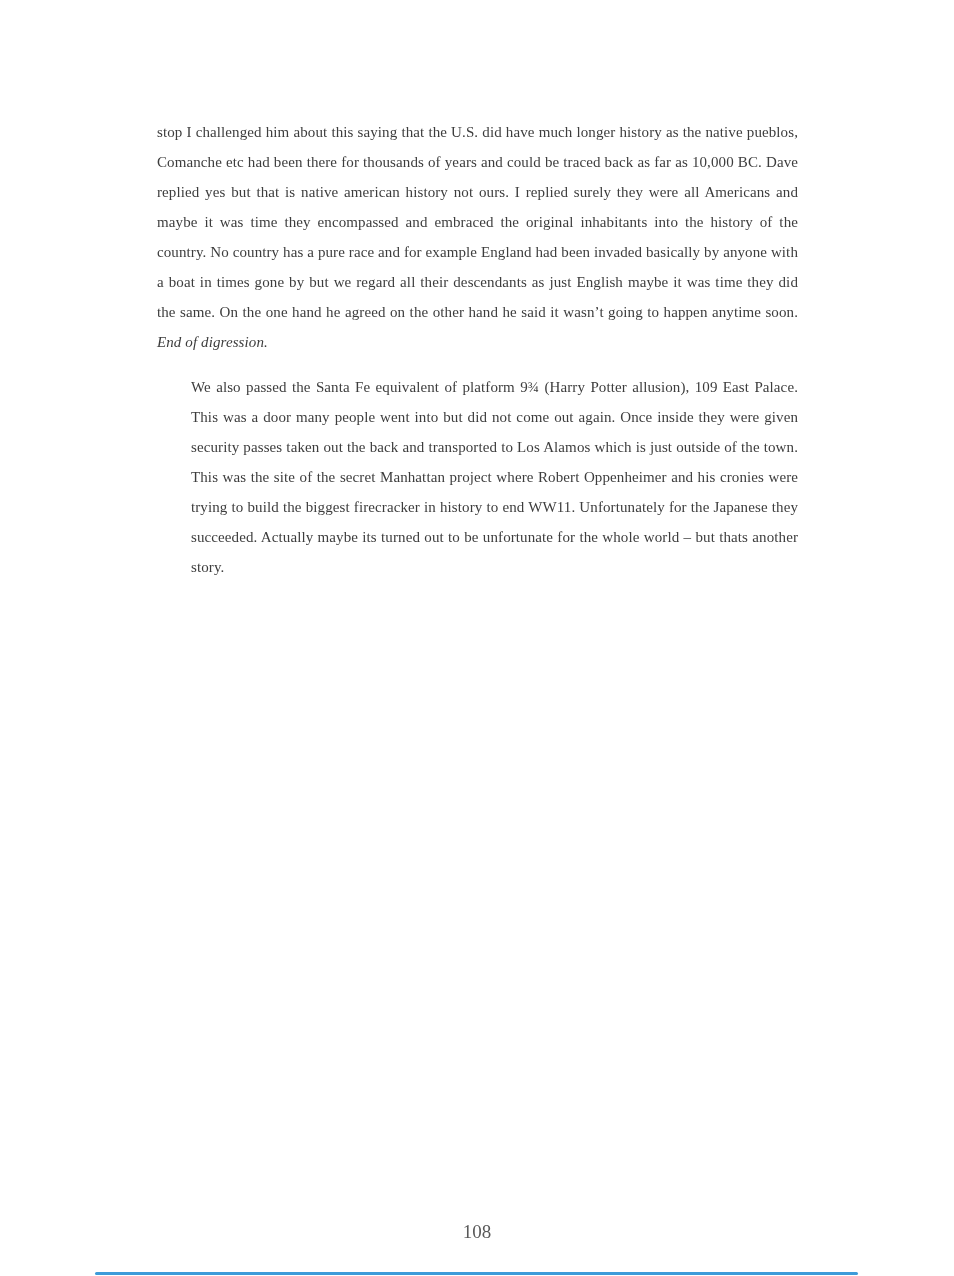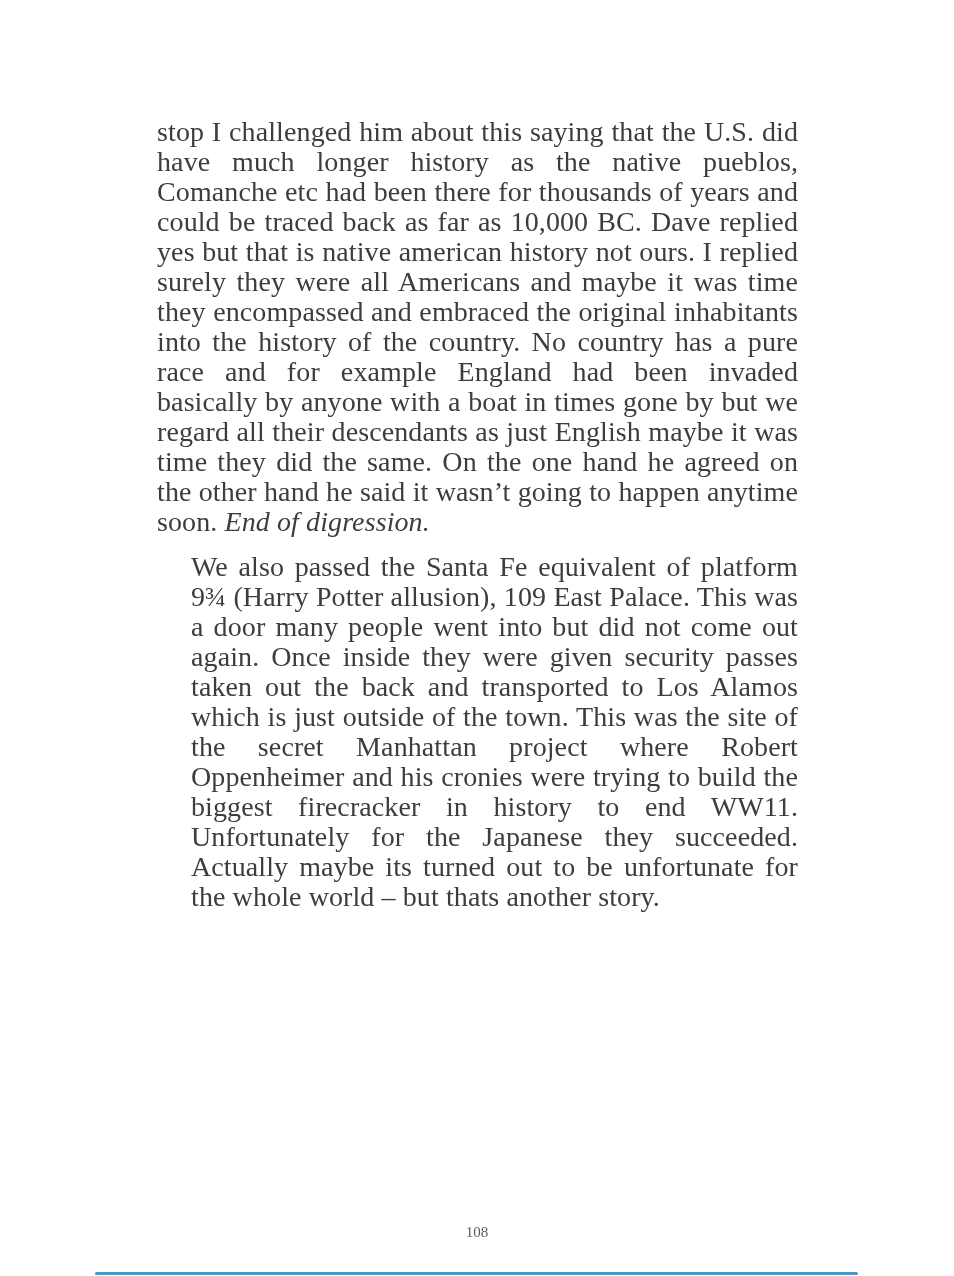--- a/index.html
+++ b/index.html
@@ -17,21 +17,21 @@
   }
   .page {
     position: absolute;
     inset: 0;
   }
   .text-block {
     position: absolute;
     left: 157px;
     top: 117px;
     width: 641px;
-    font-size: 28px;
+    font-size: 15px;
     line-height: 30px;
     text-align: justify;
     color: var(--text, #3d3d3d);
     letter-spacing: 0.1px;
   }
   .text-block p {
     margin: 0 0 15px 0;
   }
   .text-block p:last-child {
     margin-bottom: 0;
@@ -39,21 +39,21 @@
   }
   .text-block em {
     font-style: italic;
   }
   .page-number {
     position: absolute;
     top: 1222px;
     left: 0;
     width: 954px;
     text-align: center;
-    font-size: 15px;
+    font-size: 19px;
     line-height: 20px;
     color: var(--page_number, #595959);
   }
   .progress-bar {
     position: absolute;
     left: 95px;
     top: 1272px;
     width: 763px;
     height: 3px;
     background: var(--progress_bar, #3d9bd9);

